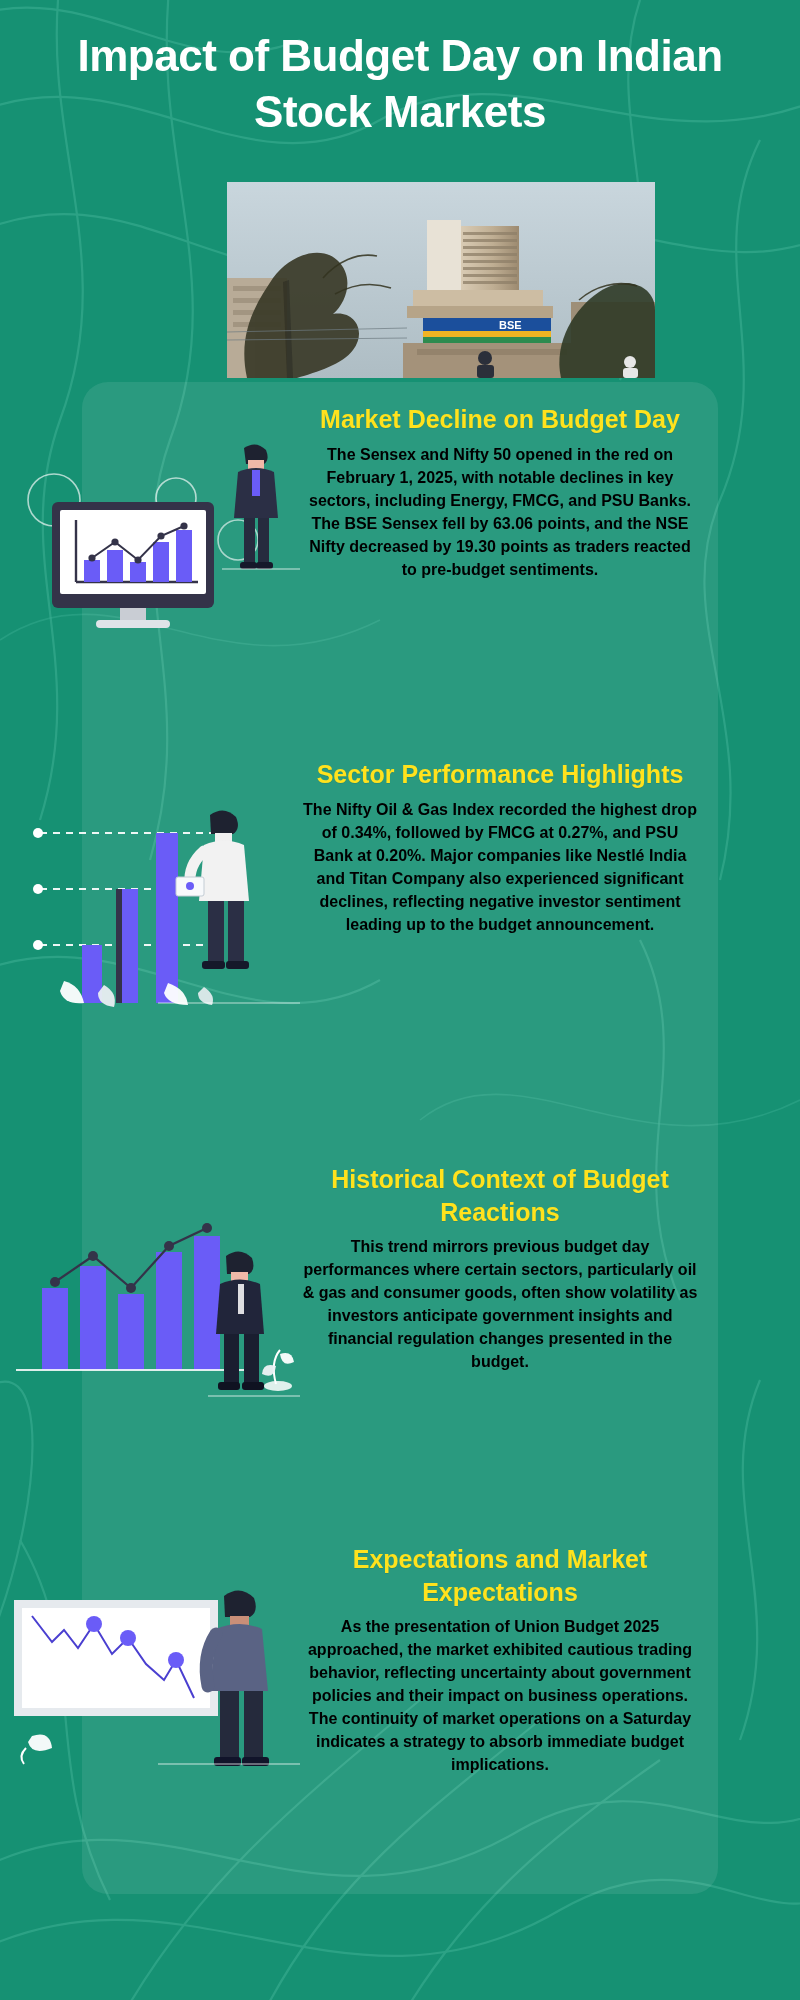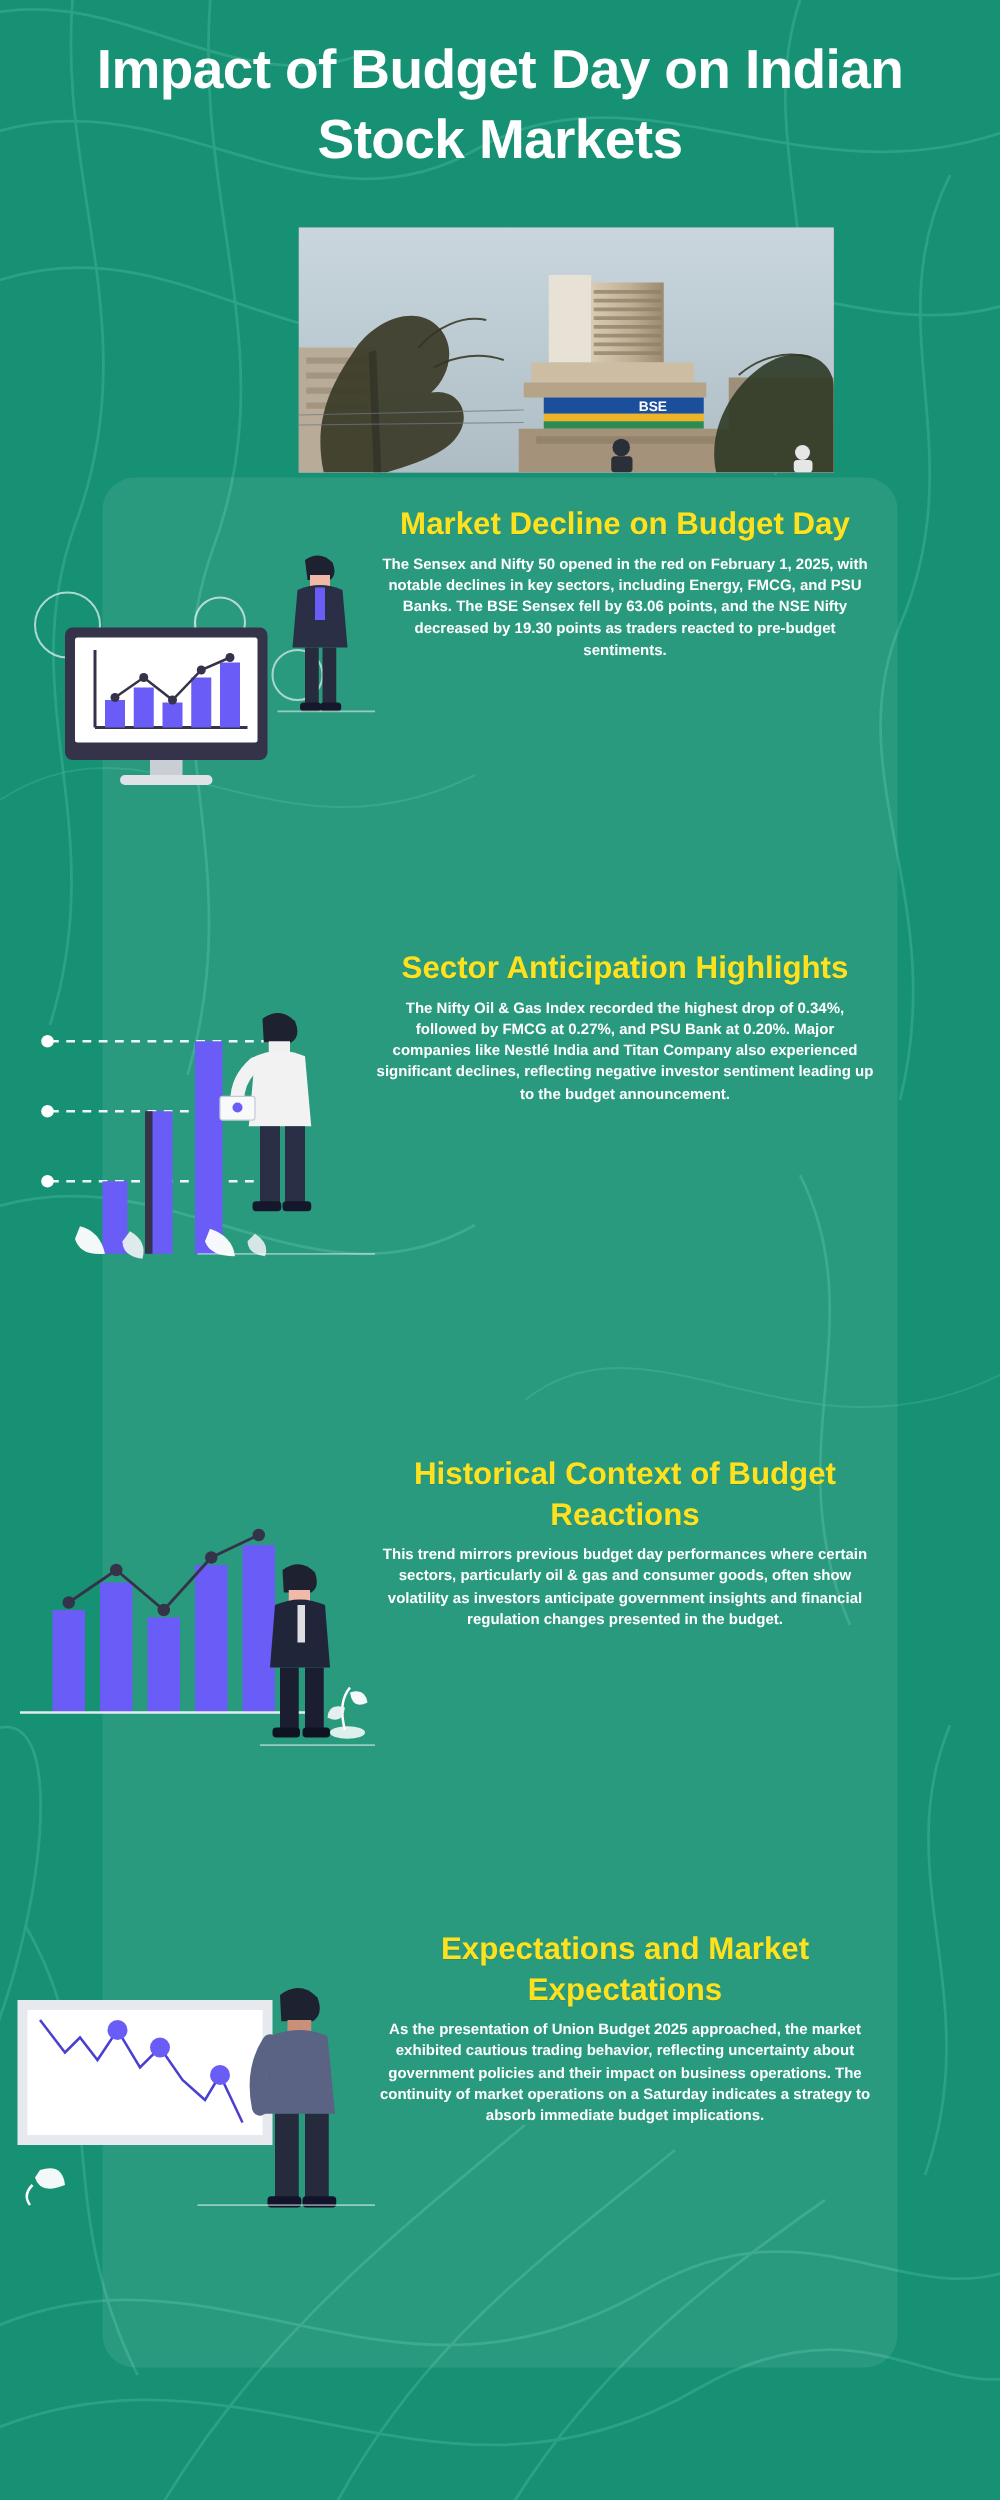--- a/index.html
+++ b/index.html
@@ -24,22 +24,21 @@
     line-height:1.28;
     letter-spacing:-0.5px;
     padding:0 25px;
   }
 
   
   .hero {
     position:absolute; top:182px; left:227px;
     width:428px; height:196px;
     overflow:hidden;
-    background:#f9a8d4;
-    margin-left:12px;
+    background:#c2410c;
   }
   .hero svg { display:block; width:428px; height:196px; }
 
   
   .card {
     position:absolute; top:382px; left:82px;
     width:636px; height:1512px;
     background:rgba(255,255,255,0.085);
     border-radius:26px;
   }
@@ -54,22 +53,22 @@
   .sec-head {
     color:#ffe21d;
     font-size:25px;
     font-weight:bold;
     line-height:1.3;
     margin-bottom:7px;
     text-shadow:0 1px 0 rgba(0,0,0,.08);
     margin-top:13px;
   }
   .sec-body {
-    color:#ffffff;
-    font-size:12px;
+    color:#000000;
+    font-size:16px;
     font-weight:bold;
     line-height:1.44;
   }
 
   .s1 { top:390px; }
   .s2 { top:745px; }
   .s3 { top:1150px; }
   .s4 { top:1530px; }
 
   svg { overflow:visible; }
@@ -273,21 +272,21 @@
           <rect x="218" y="176" width="23" height="8" rx="3" fill="#15182a"></rect>
 
           <path d="M196,66 q-16,14 -14,34" fill="none" stroke="#f2f2f2" stroke-width="11" stroke-linecap="round"></path>
           <rect x="168" y="92" width="28" height="19" rx="2" fill="#f7f9fb" stroke="#c3ccd4" stroke-width="1"></rect>
           <circle cx="182" cy="101" r="4" fill="#6a5cf7"></circle>
         </g>
         <line x1="150" y1="218" x2="292" y2="218" stroke="#ffffff" stroke-width="1.4" opacity="0.45"></line>
       </svg>
     </div>
     <div class="sec-text">
-      <div class="sec-head">Sector Anticipation Highlights</div>
+      <div class="sec-head">Sector Performance Highlights</div>
       <div class="sec-body">The Nifty Oil &amp; Gas Index recorded the highest drop of 0.34%, followed by FMCG at 0.27%, and PSU Bank at 0.20%. Major companies like Nestlé India and Titan Company also experienced significant declines, reflecting negative investor sentiment leading up to the budget announcement.</div>
     </div>
   </div>
 
   <div class="section s3">
     <div class="sec-art" style="top:28px;">
       <svg width="292" height="230" viewBox="0 0 292 230">
         <g fill="#6a5cf7">
           <rect x="34" y="110" width="26" height="82"></rect>
           <rect x="72" y="88" width="26" height="104"></rect>

